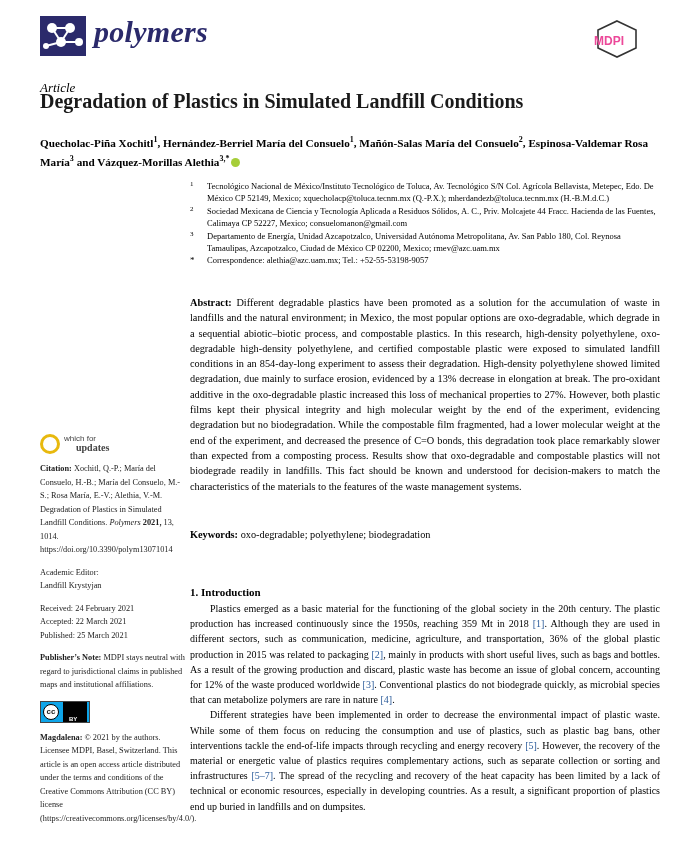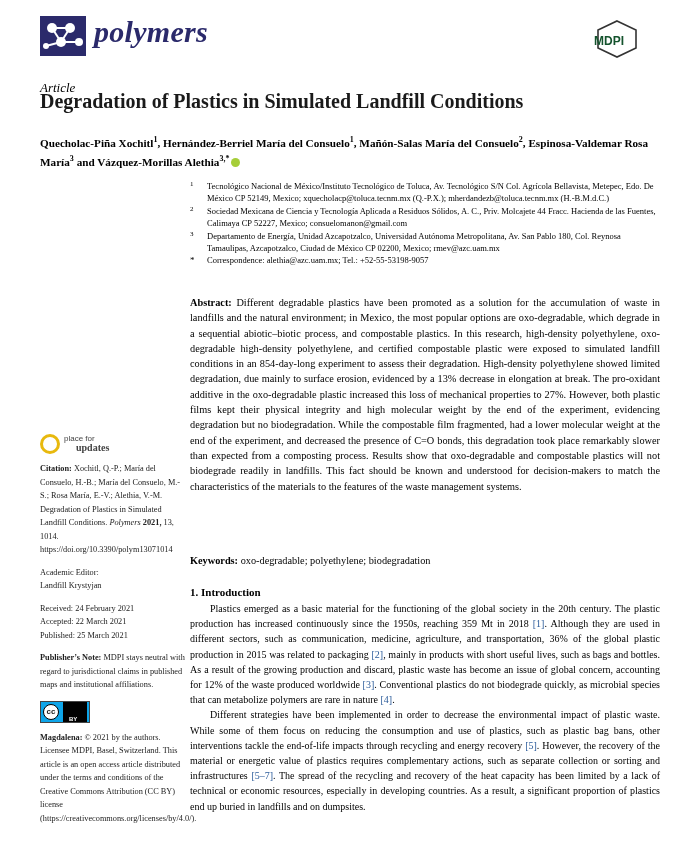--- a/index.html
+++ b/index.html
@@ -1,33 +1,33 @@
 <!DOCTYPE html>
 <html><head>
 <meta charset="utf-8">
 <style>
   html, body { margin:0; padding:0; background:#fff; }
   body { width:678px; height:862px; position:relative; overflow:hidden; font-family:"Liberation Serif", serif; color:#000; }
   .abs { position:absolute; }
   #logo-mark { left:40px; top:16px; width:46px; height:40px; }
   #journal-name { left:94px; top:15px; font-family:"Liberation Serif", serif; font-style:italic; font-weight:bold; font-size:30px; color:#2b2a6b; letter-spacing:0.3px; }
   #mdpi { left:596px; top:20px; width:42px; height:38px; }
-  #mdpi-text { left:594px; top:34px; font-family:"Liberation Sans", sans-serif; font-weight:bold; font-size:12px; color:#14532d; }
+  #mdpi-text { left:594px; top:34px; font-family:"Liberation Sans", sans-serif; font-weight:bold; font-size:12px; color:#ec4899; }
   #article-type { left:40px; top:80px; font-style:italic; font-size:13px; }
   #title { left:40px; top:90px; font-size:20px; font-weight:bold; color:#1a1a1a; width:620px; }
   #authors { left:40px; top:132px; width:620px; font-size:11.2px; font-weight:bold; line-height:16px; }
   #authors sup { font-size:8px; }
   .orcid { display:inline-block; width:9px; height:9px; border-radius:50%; background:#a6ce39; vertical-align:middle; margin-left:2px; }
   #affils { left:190px; top:180px; width:470px; font-size:8.5px; line-height:12.4px; }
   .aff { position:relative; padding-left:17px; }
   .aff .num { position:absolute; left:0; top:-2px; font-size:7px; }
   .aff .star { position:absolute; left:0; top:0; font-size:9px; }
   #abstract { left:190px; top:295px; width:470px; font-size:10.3px; line-height:15.3px; text-align:justify; }
   #abstract b, #keywords b { font-weight:bold; }
-  #keywords { left:190px; top:529px; width:470px; font-size:10.3px;margin-top:26px; }
+  #keywords { left:190px; top:529px; width:470px; font-size:10.3px; }
   #intro-heading { left:190px; top:586px; font-size:11px; font-weight:bold; }
   #intro { left:190px; top:601px; width:470px; font-size:10px; line-height:15.2px; text-align:justify; }
   #intro p { margin:0; text-indent:20px; }
   .ref { color:#2b5b9a; }
   
   #checkupdates { left:40px; top:432px; width:90px; height:30px; }
   .cu-circle { position:absolute; left:0; top:2px; width:20px; height:20px; border-radius:50%; border:3px solid #e8b90e; box-sizing:border-box; }
   .cu-t1 { position:absolute; left:24px; top:2px; font-family:"Liberation Sans", sans-serif; font-size:8px; color:#444; }
   .cu-t2 { position:absolute; left:36px; top:10px; font-family:Liberation Serif, serif; font-weight:bold; font-size:10px; color:#444; }
   #side { left:40px; top:462px; width:145px; font-size:8.3px; line-height:13.5px; color:#222; }
@@ -94,21 +94,21 @@
 </div>
 
 <div id="intro-heading" class="abs">1. Introduction</div>
 <div id="intro" class="abs">
   <p id="p1"><span>Plastics emerged as a basic material for the functioning of the global society in the 20th century. The plastic production has increased continuously since the 1950s, reaching 359 Mt in 2018 </span><span class="ref">[1]</span><span>. Although they are used in different sectors, such as communication, medicine, agriculture, and transportation, 36% of the global plastic production in 2015 was related to packaging </span><span class="ref">[2]</span><span>, mainly in products with short useful lives, such as bags and bottles. As a result of the growing production and discard, plastic waste has become an issue of global concern, accounting for 12% of the waste produced worldwide </span><span class="ref">[3]</span><span>. Conventional plastics do not biodegrade quickly, as microbial species that can metabolize polymers are rare in nature </span><span class="ref">[4]</span><span>.</span></p>
   <p id="p2"><span>Different strategies have been implemented in order to decrease the environmental impact of plastic waste. While some of them focus on reducing the consumption and use of plastics, such as plastic bag bans, other interventions tackle the end-of-life impacts through recycling and energy recovery </span><span class="ref">[5]</span><span>. However, the recovery of the material or energetic value of plastics requires complementary actions, such as separate collection or sorting and infrastructures </span><span class="ref">[5–7]</span><span>. The spread of the recycling and recovery of the heat capacity has been limited by a lack of technical or economic resources, especially in developing countries. As a result, a significant proportion of plastics end up buried in landfills and on dumpsites.</span></p>
 </div>
 
 <div id="checkupdates" class="abs">
   <div class="cu-circle"></div>
-  <div class="cu-t1">place for</div>
+  <div class="cu-t1">which for</div>
   <div class="cu-t2">updates</div>
 </div>
 
 <div id="side" class="abs">
   <div class="blk">
     <b>Citation:</b>
     <span>Xochitl, Q.-P.; María del Consuelo, H.-B.; María del Consuelo, M.-S.; Rosa María, E.-V.; Alethia, V.-M. Degradation of Plastics in Simulated Landfill Conditions.</span>
     <i>Polymers</i>
     <b>2021,</b>
     <span>13, 1014. https://doi.org/10.3390/polym13071014</span>

